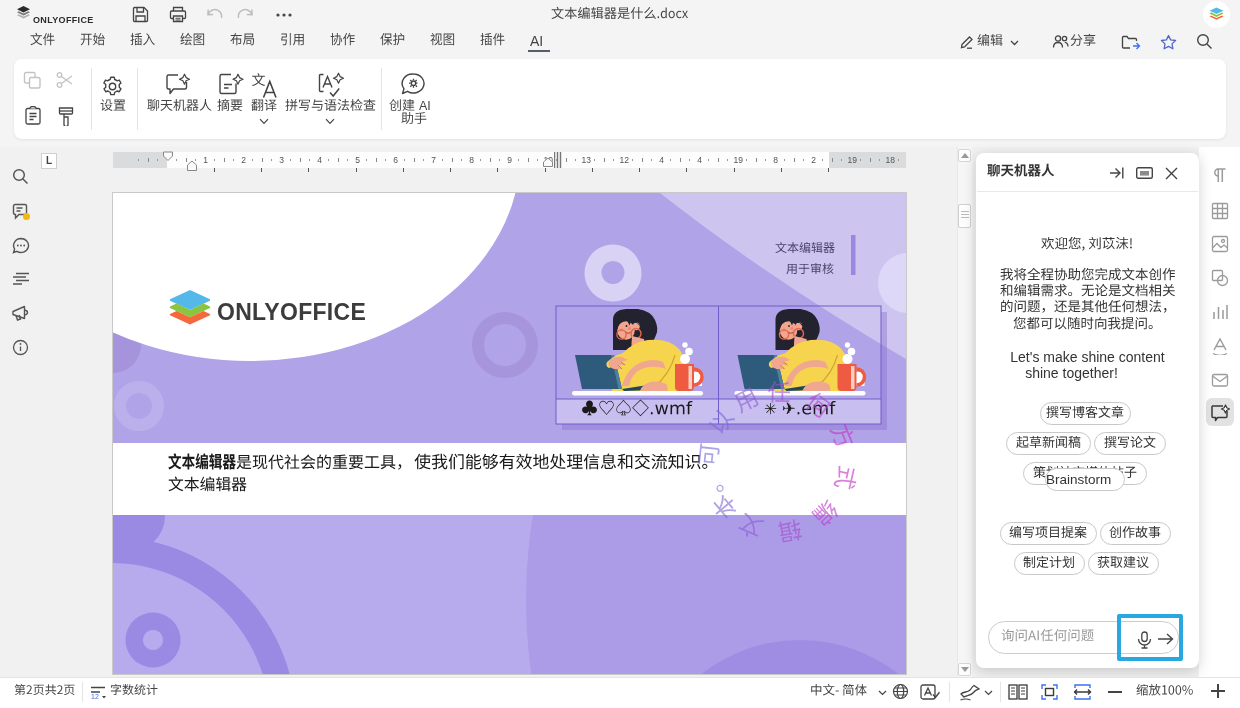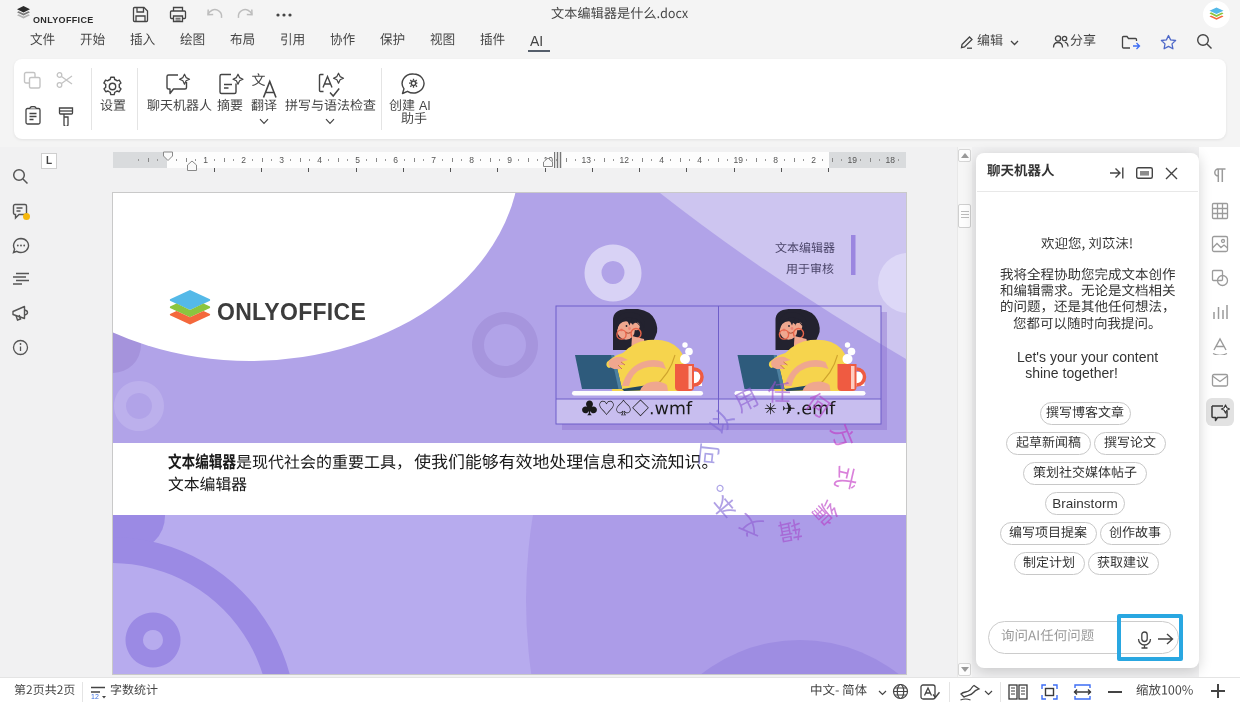--- a/index.html
+++ b/index.html
@@ -1058,21 +1058,21 @@
       <use href="#g137" transform="translate(54.0,10.26) scale(0.0540,-0.0540)"></use>
       <use href="#g138" transform="translate(67.5,10.26) scale(0.0540,-0.0540)"></use>
       <use href="#g139" transform="translate(81.0,10.26) scale(0.0540,-0.0540)"></use>
       <use href="#g83" transform="translate(94.5,10.26) scale(0.0540,-0.0540)"></use>
       <use href="#g140" transform="translate(108.0,10.26) scale(0.0540,-0.0540)"></use>
       <use href="#g130" transform="translate(121.5,10.26) scale(0.0540,-0.0540)"></use>
       <use href="#g99" transform="translate(135.0,10.26) scale(0.0540,-0.0540)"></use>
     </svg>
   </div>
 <div style="position:absolute;left:976px;top:349px;width:223px;display:flex;justify-content:center">
-    <span style="font-size:14px;color:#333">Let's your your content</span>
+    <span style="font-size:14px;color:#333">Let's make shine content</span>
   </div>
 <div style="position:absolute;left:976px;top:365px;width:191px;display:flex;justify-content:center">
     <span style="font-size:14px;color:#333">shine together!</span>
   </div>
 <div style="position:absolute;left:1040px;top:402px;width:91px;height:23px;border:1px solid #c8c8c8;border-radius:12px;background:#fff;display:flex;align-items:center;justify-content:center">
     <svg style="overflow:visible;" width="79" height="13" viewBox="0 0 79 13" fill="#333">
       <use href="#g141" transform="translate(0.0,9.88) scale(0.0520,-0.0520)"></use>
       <use href="#g42" transform="translate(13.0,9.88) scale(0.0520,-0.0520)"></use>
       <use href="#g142" transform="translate(26.0,9.88) scale(0.0520,-0.0520)"></use>
       <use href="#g143" transform="translate(39.0,9.88) scale(0.0520,-0.0520)"></use>
@@ -1102,21 +1102,21 @@
       <use href="#g150" transform="translate(0.0,9.88) scale(0.0520,-0.0520)"></use>
       <use href="#g151" transform="translate(13.0,9.88) scale(0.0520,-0.0520)"></use>
       <use href="#g74" transform="translate(26.0,9.88) scale(0.0520,-0.0520)"></use>
       <use href="#g95" transform="translate(39.0,9.88) scale(0.0520,-0.0520)"></use>
       <use href="#g152" transform="translate(52.0,9.88) scale(0.0520,-0.0520)"></use>
       <use href="#g153" transform="translate(65.0,9.88) scale(0.0520,-0.0520)"></use>
       <use href="#g154" transform="translate(78.0,9.88) scale(0.0520,-0.0520)"></use>
       <use href="#g155" transform="translate(91.0,9.88) scale(0.0520,-0.0520)"></use>
     </svg>
   </div>
-<div style="position:absolute;left:1045px;top:492px;width:80px;height:23px;border:1px solid #c8c8c8;border-radius:12px;background:#fff;display:flex;align-items:center;justify-content:center">
+<div style="position:absolute;left:1045px;top:468px;width:80px;height:23px;border:1px solid #c8c8c8;border-radius:12px;background:#fff;display:flex;align-items:center;justify-content:flex-start">
     <span style="font-size:13.5px;color:#333">Brainstorm</span>
   </div>
 <div style="position:absolute;left:1000px;top:522px;width:97px;height:23px;border:1px solid #c8c8c8;border-radius:12px;background:#fff;display:flex;align-items:center;justify-content:center">
     <svg style="overflow:visible;" width="79" height="13" viewBox="0 0 79 13" fill="#333">
       <use href="#g2" transform="translate(0.0,9.88) scale(0.0520,-0.0520)"></use>
       <use href="#g42" transform="translate(13.0,9.88) scale(0.0520,-0.0520)"></use>
       <use href="#g156" transform="translate(26.0,9.88) scale(0.0520,-0.0520)"></use>
       <use href="#g157" transform="translate(39.0,9.88) scale(0.0520,-0.0520)"></use>
       <use href="#g140" transform="translate(52.0,9.88) scale(0.0520,-0.0520)"></use>
       <use href="#g158" transform="translate(65.0,9.88) scale(0.0520,-0.0520)"></use>

